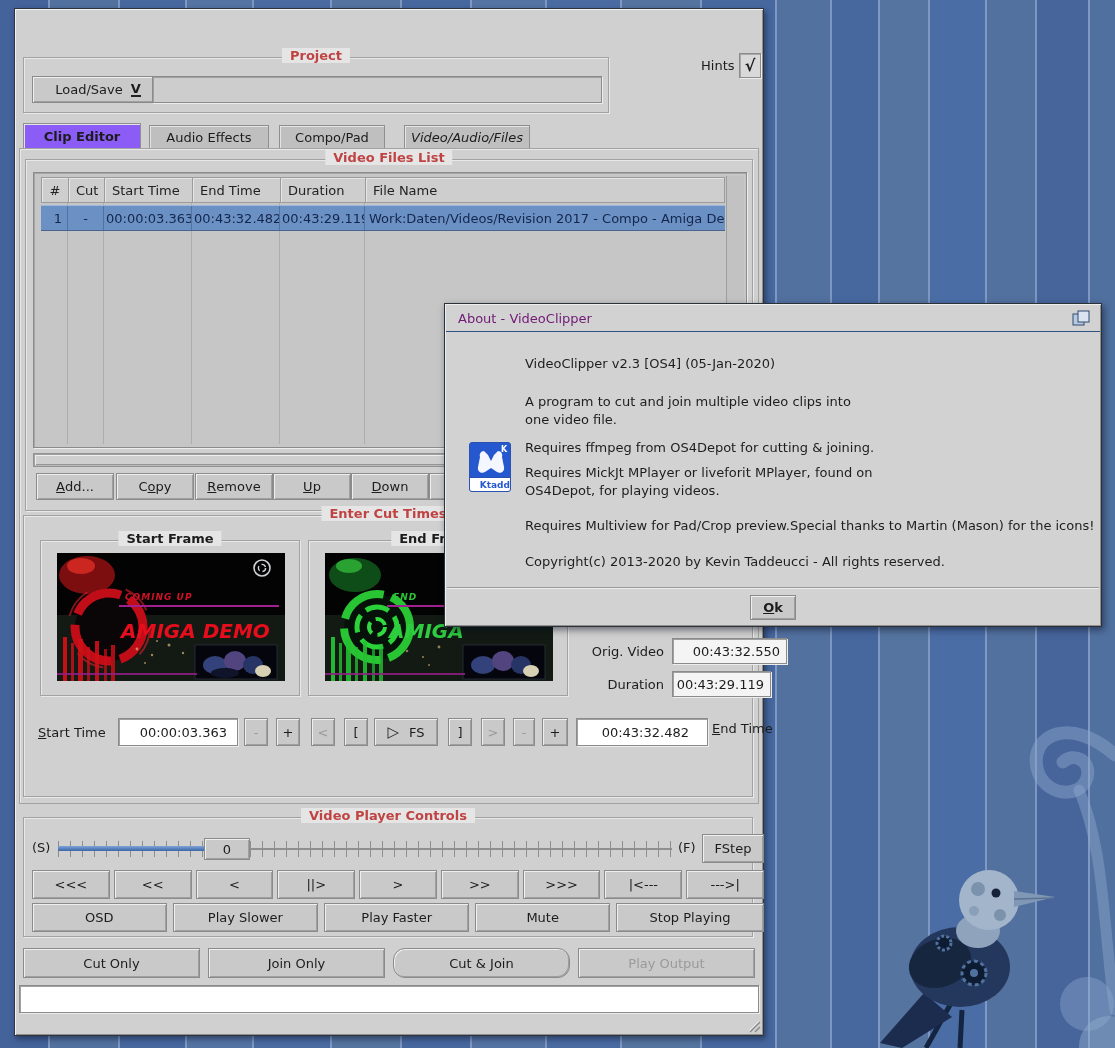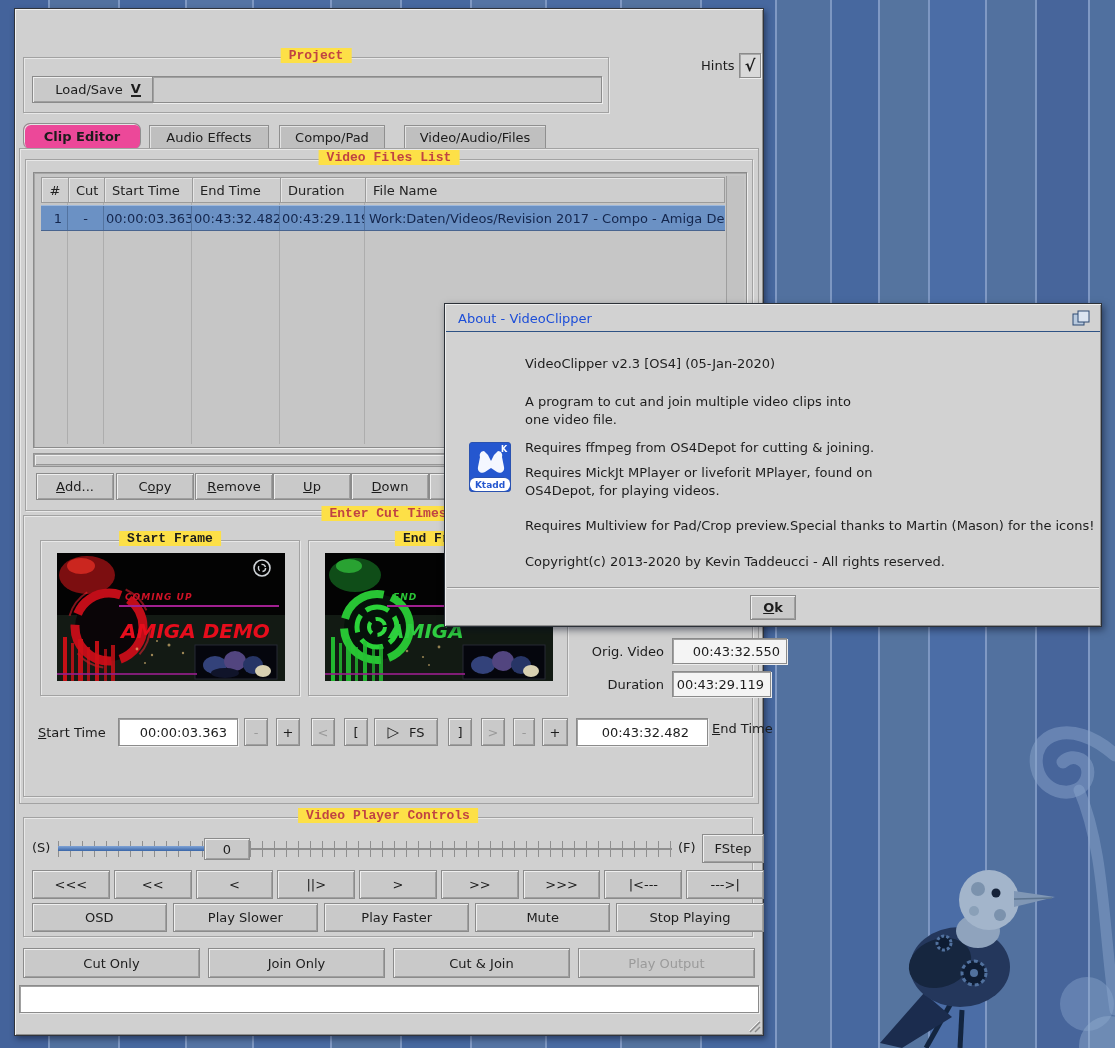--- a/index.html
+++ b/index.html
@@ -33,57 +33,57 @@
   .deco{position:absolute;pointer-events:none;}
   
   .btn{display:flex;align-items:center;justify-content:center;box-sizing:border-box;
     background:#c9c9c9;border:1px solid #8b8b8b;
     box-shadow:inset 1px 1px 0 #efefef, inset -1px -1px 0 #9f9f9f;
     color:#1c1c1c;white-space:nowrap;cursor:default;}
   .btn.dim{color:#9a9a9a;}
   .grp{position:absolute;box-sizing:border-box;border:1px solid #a2a2a2;
     box-shadow:inset 1px 1px 0 #e8e8e8, 1px 1px 0 #e8e8e8;}
   .grp-title{position:absolute;top:-10px;left:50%;transform:translateX(-50%);
-    background:#fde047;padding:0 8px;font-weight:bold;white-space:nowrap;font-family:Liberation Mono, monospace;}
+    background:#e5e5e5;padding:0 8px;font-weight:bold;white-space:nowrap;}
   .red{color:#c04343;}
   .ul{text-decoration:underline;}
   .abs{position:absolute;box-sizing:border-box;}
   .lbl{white-space:nowrap;}
   .field{box-sizing:border-box;background:#fff;border:1px solid #8b8b8b;
     box-shadow:inset 1px 1px 0 #a0a0a0, 1px 1px 0 #ededed;
     display:flex;align-items:center;}
   
   .main-win{position:absolute;left:14px;top:8px;width:748px;height:1026px;
     background:#d0d0d0;border:1px solid #30343c;
     box-shadow:inset 1px 1px 0 #f2f2f2, inset -1px -1px 0 #8e8e8e, 2px 3px 6px rgba(5,12,30,.45);}
   .titlebar{position:absolute;left:1px;top:1px;right:1px;height:27px;
     background:linear-gradient(180deg,#e3e3e3,#c7c7c7);border-bottom:1px solid #979797;
     display:flex;align-items:center;}
   .titlebar .title{margin-left:34px;color:#2a2a2a;}
   .gadget{position:absolute;top:6px;width:17px;height:15px;}
   
   .tab{position:absolute;box-sizing:border-box;display:flex;align-items:center;justify-content:center;
     background:#bfbfbf;border:1px solid #8f8f8f;border-bottom:none;
     box-shadow:inset 1px 1px 0 #e4e4e4;}
-  .tab.active{background:#ec4899;font-weight:bold;border-radius:7px;}
+  .tab.active{background:#8b5cf6;font-weight:bold;}
   
   .hdr-cell{box-sizing:border-box;display:flex;align-items:center;padding-left:7px;
     border-right:1px solid #9b9b9b;box-shadow:inset 1px 1px 0 #e6e6e6;color:#222;}
   .body-col{box-sizing:border-box;height:100%;border-right:1px solid #adadad;}
   .sel-row{position:absolute;display:flex;background:#6b91c4;color:#14264d;
     border-top:1px solid #9db8dc;border-bottom:1px solid #48648f;}
   .sel-cell{box-sizing:border-box;display:flex;align-items:center;padding-left:6px;
     border-right:1px solid #53739f;overflow:hidden;white-space:nowrap;}
   
   .about{position:absolute;left:444px;top:303px;width:656px;height:322px;
     background:#d2d2d2;border:1px solid #2c3138;
     box-shadow:inset 1px 1px 0 #eee, inset -1px -1px 0 #909090, 2px 3px 7px rgba(5,12,30,.5);z-index:40;}
   .about-titlebar{position:absolute;left:1px;top:1px;right:1px;height:26px;
     background:linear-gradient(180deg,#higher 0,#6a93c6 0,#4e7cb8 55%,#4173ae 100%);
-    border-bottom:1px solid #2e5284;display:flex;align-items:center;color:#1d4ed8;}
+    border-bottom:1px solid #2e5284;display:flex;align-items:center;color:#701a75;}
   .about-text{position:absolute;left:80px;white-space:nowrap;color:#1d1d1d;}
   .tickstrip{position:absolute;height:7px;
     background:repeating-linear-gradient(90deg,#8f8f8f 0 1px,transparent 1px 12px);}
 </style>
 </head>
 <body>
 
 <div class="wallpaper"></div>
 
 <svg class="deco" style="left:975px;top:600px;" width="140" height="448" viewBox="0 0 140 448">
@@ -132,21 +132,21 @@
 
   <div class="tab active" style="left:8px;top:114px;width:118px;height:26px;">
     <span>Clip Editor</span>
   </div>
   <div class="tab" style="left:134px;top:116px;width:120px;height:24px;">
     <span>Audio Effects</span>
   </div>
   <div class="tab" style="left:264px;top:116px;width:106px;height:24px;">
     <span>Compo/Pad</span>
   </div>
-  <div class="tab" style="left:389px;top:116px;width:142px;height:24px;">
+  <div class="tab" style="left:389px;top:116px;width:126px;height:24px;font-style:italic;">
     <span>Video/Audio/Files</span>
   </div>
 
   <div class="abs" style="left:4px;top:139px;width:740px;height:656px;border:1px solid #a2a2a2;box-shadow:inset 1px 1px 0 #e8e8e8;"></div>
 
   <div class="grp" style="left:10px;top:150px;width:728px;height:352px;">
     <span class="grp-title red">Video Files List</span>
 
     <div class="abs" style="left:7px;top:12px;width:714px;height:276px;background:#c6c6c6;border:1px solid #8b8b8b;box-shadow:inset 1px 1px 0 #a6a6a6,1px 1px 0 #ededed;">
 
@@ -326,21 +326,21 @@
       <div class="btn" style="flex:1.08;">Play Slower</div>
       <div class="btn" style="flex:1.08;">Play Faster</div>
       <div class="btn" style="flex:1;">Mute</div>
       <div class="btn" style="flex:1.1;">Stop Playing</div>
     </div>
   </div>
 
   <div class="abs" style="left:8px;top:939px;width:732px;height:30px;display:flex;gap:8px;">
     <div class="btn" style="flex:1;">Cut Only</div>
     <div class="btn" style="flex:1;">Join Only</div>
-    <div class="btn" style="flex:1;">Cut &amp; Join</div>
+    <div class="btn" style="flex:1;border-radius:12px;">Cut &amp; Join</div>
     <div class="btn dim" style="flex:1;">Play Output</div>
   </div>
 
   <div class="field" style="position:absolute;left:4px;top:976px;width:740px;height:28px;padding-left:6px;"></div>
 
   <svg class="abs" style="right:2px;bottom:2px;" width="14" height="14" viewBox="0 0 14 14">
     <line x1="13" y1="3" x2="3" y2="13" stroke="#8a8a8a" stroke-width="1.5"></line>
     <line x1="13" y1="8" x2="8" y2="13" stroke="#8a8a8a" stroke-width="1.5"></line>
     <line x1="12" y1="2" x2="2" y2="12" stroke="#f0f0f0" stroke-width="1"></line>
   </svg>
@@ -358,21 +358,21 @@
   <div class="about-text" style="top:52px;">VideoClipper   v2.3   [OS4]  (05-Jan-2020)</div>
   <div class="about-text" style="top:90px;">A program to cut and join multiple video clips into</div>
   <div class="about-text" style="top:108px;">one video file.</div>
 
   <div class="abs" style="left:24px;top:138px;width:42px;height:50px;border:1px solid #2a52b0;background:#2557cf;border-radius:3px;overflow:hidden;">
     <svg width="42" height="36" viewBox="0 0 42 36">
       <rect width="42" height="36" fill="#2557cf"></rect>
       <path d="M14 8 C11 8 9 11 10 14 L8 24 C7 29 12 31 15 29 L21 25 L27 29 C30 31 35 29 34 24 L32 14 C33 11 31 8 28 8 L24 12 L21 18 L18 12 Z" fill="#f4f7ff"></path>
       <text x="31" y="9" font-size="8" font-weight="bold" fill="#ffffff">K</text>
     </svg>
-    <div style="position:absolute;left:0;right:0;bottom:0;height:13px;background:#fff;border-top:1px solid #2a52b0;display:flex;align-items:center;justify-content:center;border-radius:6px;">
+    <div style="position:absolute;left:0;right:0;bottom:0;height:13px;background:#fff;border-top:1px solid #2a52b0;display:flex;align-items:center;justify-content:flex-end;">
       <span style="font-size:9px;font-weight:bold;color:#2557cf;">Ktadd</span>
     </div>
   </div>
 
   <div class="about-text" style="top:136px;">Requires ffmpeg from OS4Depot for cutting &amp; joining.</div>
   <div class="about-text" style="top:161px;">Requires MickJt MPlayer or liveforit MPlayer, found on</div>
   <div class="about-text" style="top:179px;">OS4Depot, for playing videos.</div>
   <div class="about-text" style="top:214px;">Requires Multiview for Pad/Crop preview.Special thanks to Martin (Mason) for the icons!</div>
   <div class="about-text" style="top:250px;">Copyright(c) 2013-2020 by Kevin Taddeucci - All rights reserved.</div>
 

